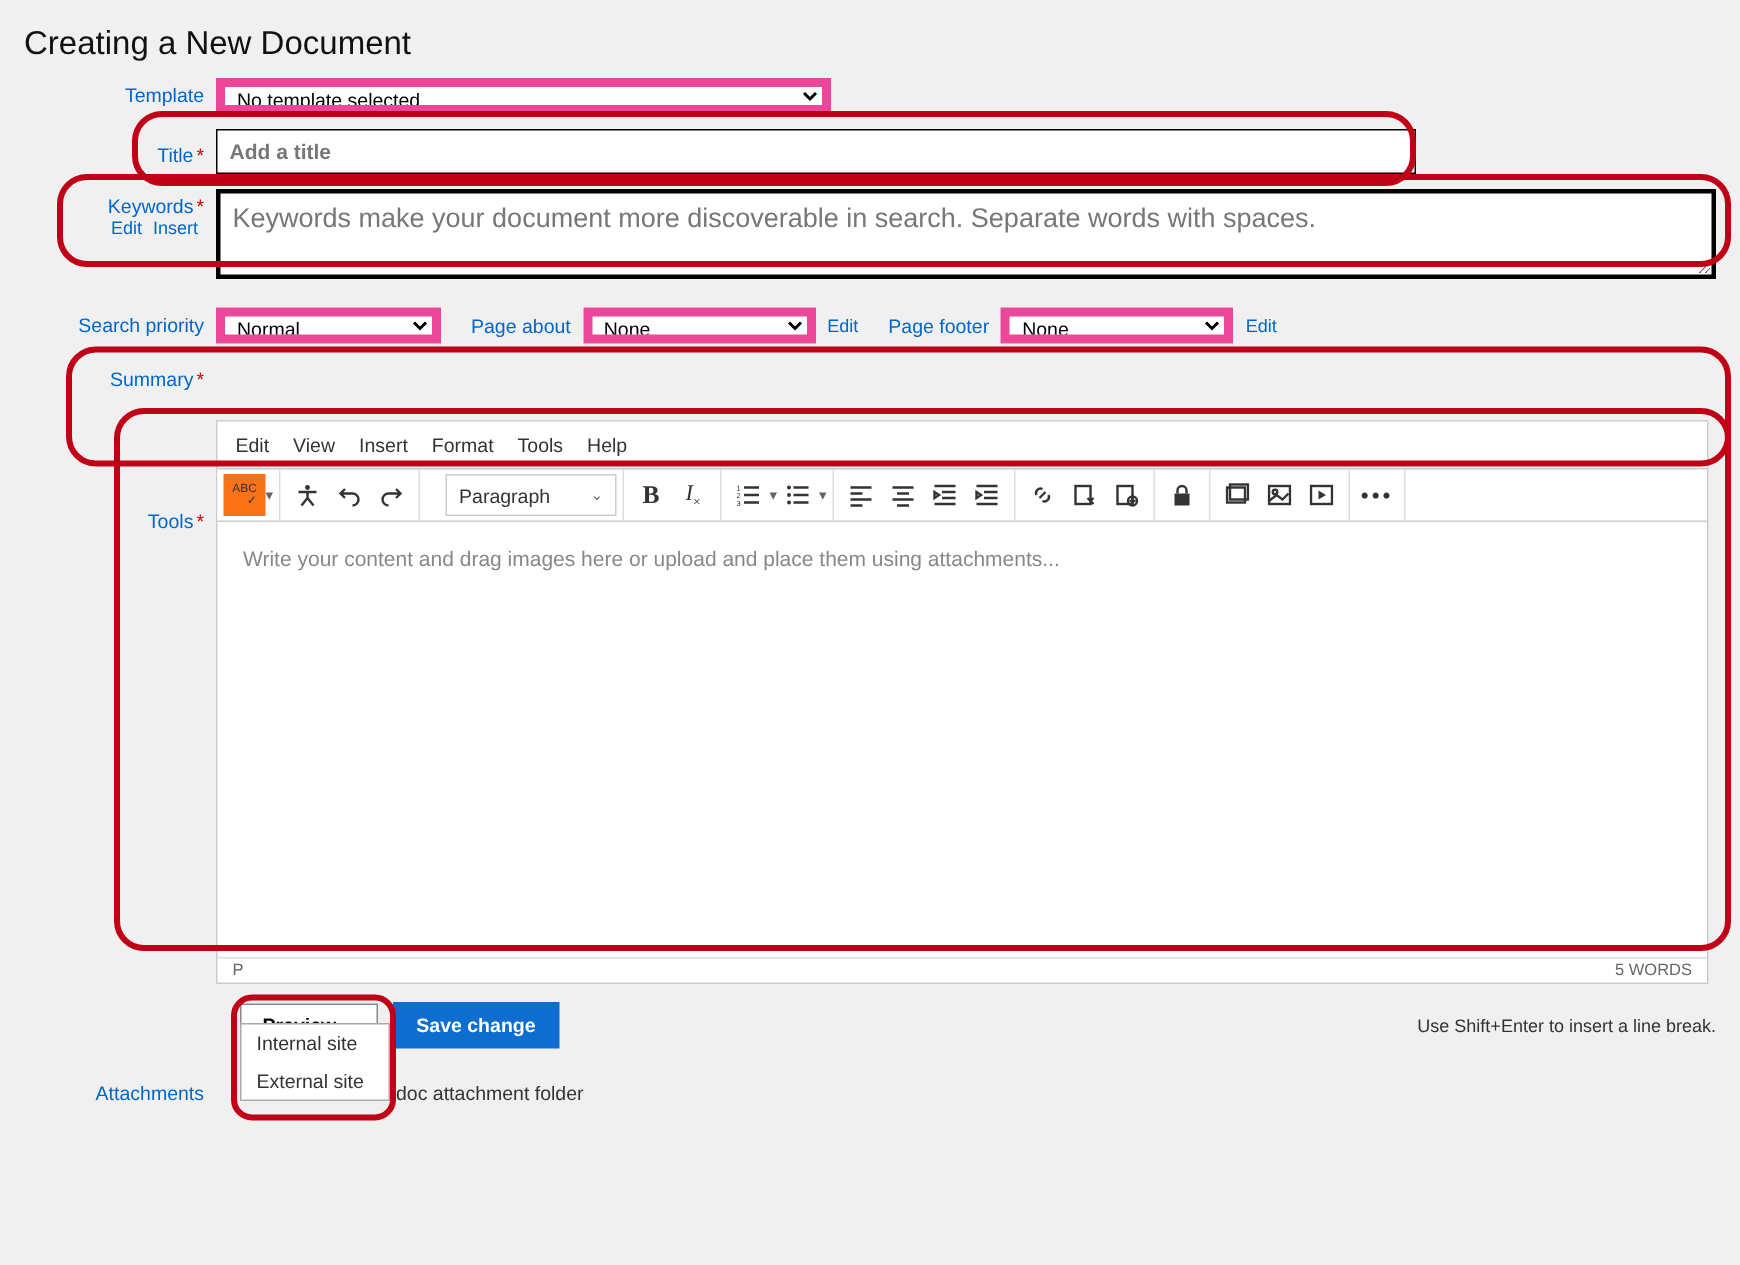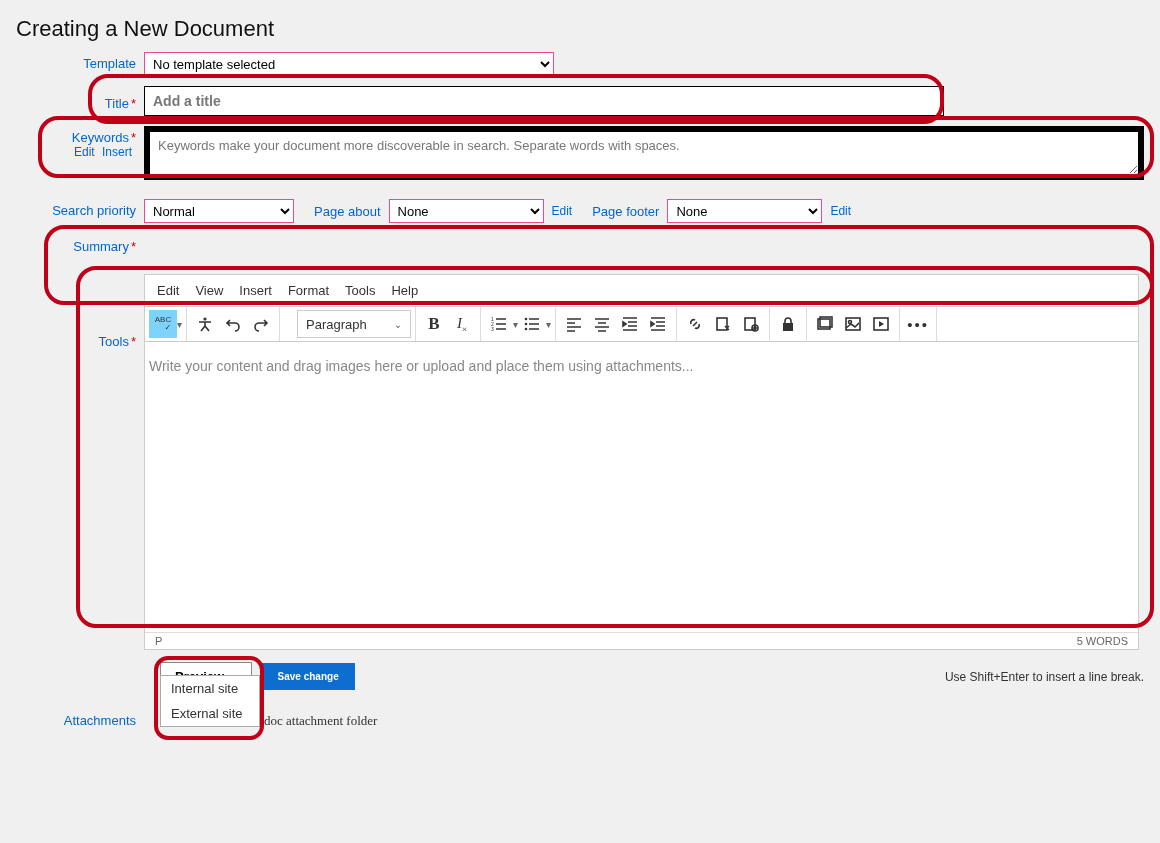--- a/index.html
+++ b/index.html
@@ -33,40 +33,40 @@
     color: #0066cc;
     font-size: 13px;
   }
   .req { color: #cc0000; margin-left: 2px; }
   .editlinks { font-size: 12px; }
   .editlinks a { color: #0066cc; text-decoration: none; margin-right: 4px; }
   .control-col { flex: 1; }
   select {
     font-size: 13px;
     height: 24px;
-    border: 1px solid #ec4899;
+    border: 6px solid #ec4899;
     background: #fff;
     padding: 0 4px;
   }
   select.template-select { width: 410px; }
   select.sp-select { width: 150px; }
   select.pg-select { width: 155px; }
   input[type=text] {
     width: 100%;
     height: 30px;
     border: 1px solid #000;
     padding: 0 8px;
     font-size: 14px;
   }
   input[type=text]::placeholder { color: #777; font-weight: 600; }
   textarea {
     width: 100%;
-    border: 6px solid #000000;
+    border: 3px solid #000000;
     padding: 6px 8px;
-    font-size: 13px;
+    font-size: 18px;
     font-family: inherit;
     resize: both;
   }
   textarea::placeholder { color: #777; }
   .hl { position: relative; }
   .hl-border {
     position: absolute;
     border: 4px solid #c00016;
     border-radius: 20px;
     pointer-events: none;
@@ -103,32 +103,32 @@
     border-right:1px solid #ddd;
     padding:0 4px;
   }
   .tbtn {
     width:28px; height:28px;
     display:flex; align-items:center; justify-content:center;
     cursor:pointer;
     color:#333;
     font-size:15px;
   }
-  .tbtn.sel { background:#7dd3fc;text-align:right; }
+  .tbtn.sel { background:#f97316;text-align:right; }
   .tbtn svg { width:16px; height:16px; stroke:#333; fill:none; stroke-width:1.6; }
   .tbtn .fill { fill:#333; stroke:none; }
   .para-select {
     width:114px; height:28px; border:1px solid #ccc;
     display:flex; align-items:center; justify-content:space-between;
     padding:0 8px; font-size:13px; cursor:pointer;margin-left:13px;
   }
   .chev { font-size:10px; color:#666; }
   .editor-body {
     min-height: 290px;
-    padding: 16px 4px;
+    padding: 16px 17px;
     color:#888;
     font-size:14px;
   }
   .editor-status {
     display:flex; justify-content:space-between;
     border-top:1px solid #ddd;
     padding:2px 10px;
     font-size:11px;
     color:#666;
   }
@@ -145,21 +145,21 @@
     padding:6px 12px 6px 14px;
     font-weight:600;
     font-size:13px;
     display:flex; align-items:center; gap:6px;
     cursor:pointer;
   }
   .save-btn {
     background:#0d6ecf;
     color:#fff; border:none;
     padding:8px 16px;
-    font-weight:600; font-size:10px;
+    font-weight:600; font-size:13px;
     cursor:pointer;
   }
   .hint { margin-left:auto; font-size:12px; color:#333; }
   .dropdown {
     position:absolute;
     top:13px; left:0;
     background:#fff;
     border:1px solid #aaa;
     width:100px;
     z-index:4;
@@ -401,18 +401,18 @@
         <div>External site</div>
       </div>
       <div class="hl-border" style="left:-6px; top:-6px; width:110px; height:84px; border-radius:14px;"></div>
     </div>
     <button class="save-btn">Save change</button>
     <span class="hint">Use Shift+Enter to insert a line break.</span>
   </div>
 
   <div class="row" style="margin-top:18px;">
     <div class="label-col">Attachments</div>
-    <div class="control-col" style="padding-top:4px; padding-left:120px;font-family:Liberation Serif, serif;">
+    <div class="control-col" style="padding-top:4px; padding-left:120px;">
       <span>doc attachment folder</span>
     </div>
   </div>
 
 </div>
 
 </body></html>

